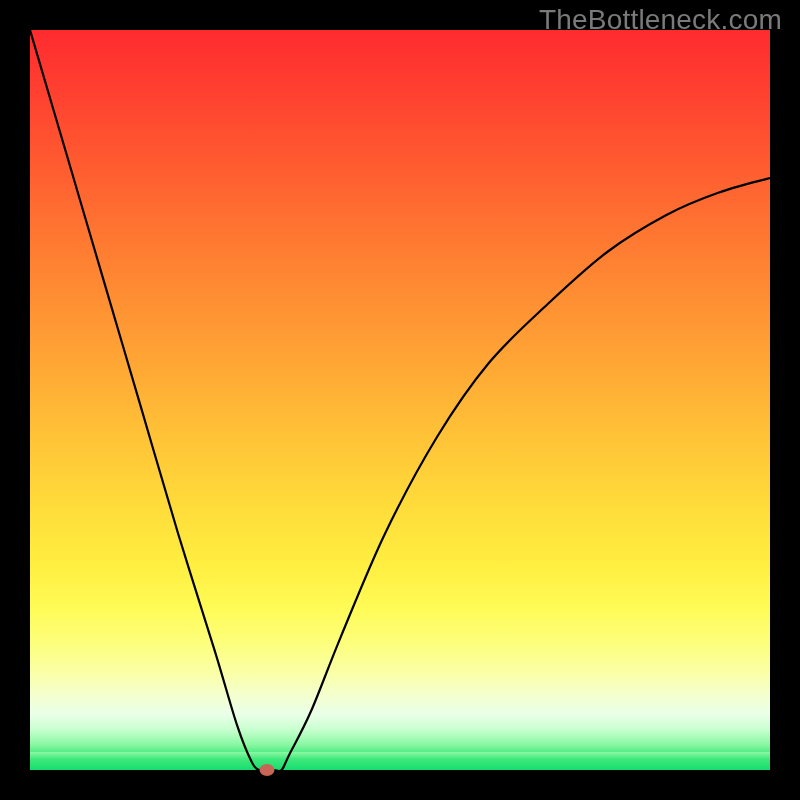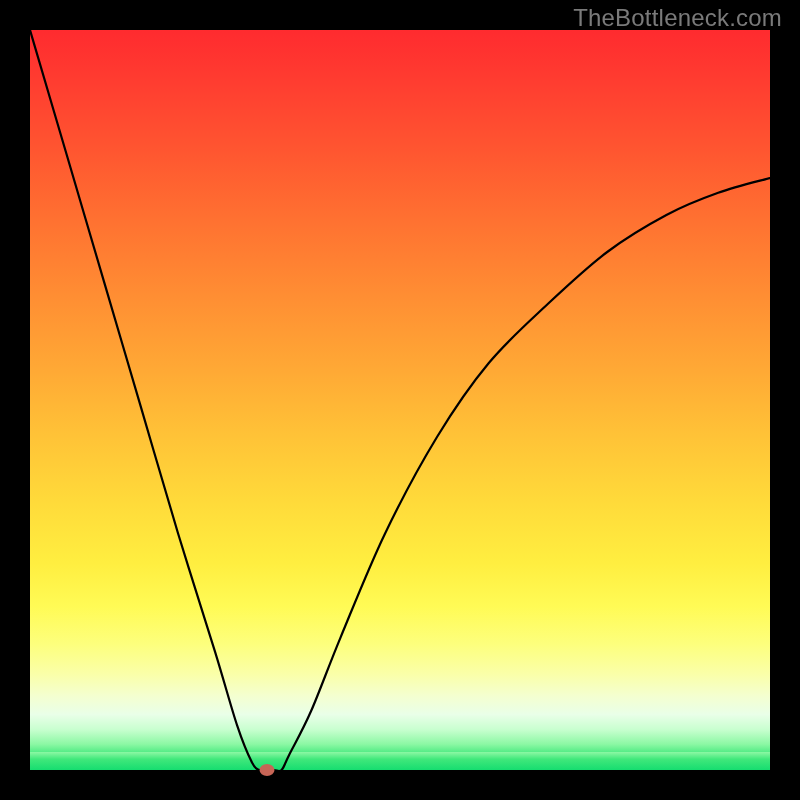--- a/index.html
+++ b/index.html
@@ -15,21 +15,21 @@
     position: relative;
     width: 800px;
     height: 800px;
     background: #000;
   }
   .watermark {
     position: absolute;
     top: 4px;
     right: 18px;
     color: #7a7a7a;
-    font-size: 24px;
+    font-size: 28px;
     letter-spacing: 0.2px;
     z-index: 10;
   }
   .plot-area {
     position: absolute;
     left: 30px;
     top: 30px;
     width: 740px;
     height: 740px;
   }

